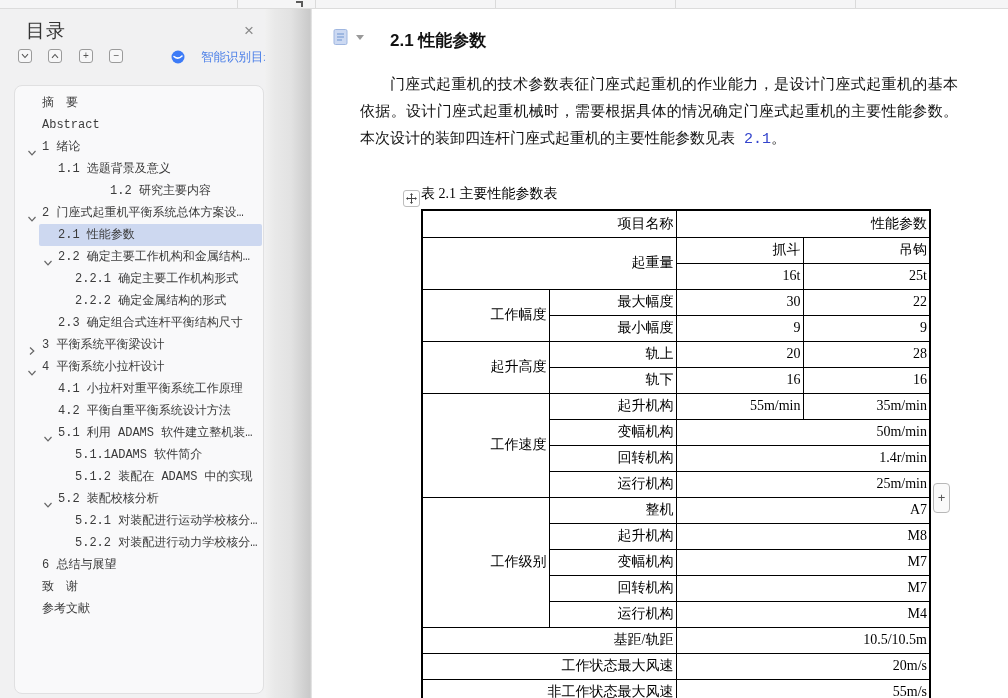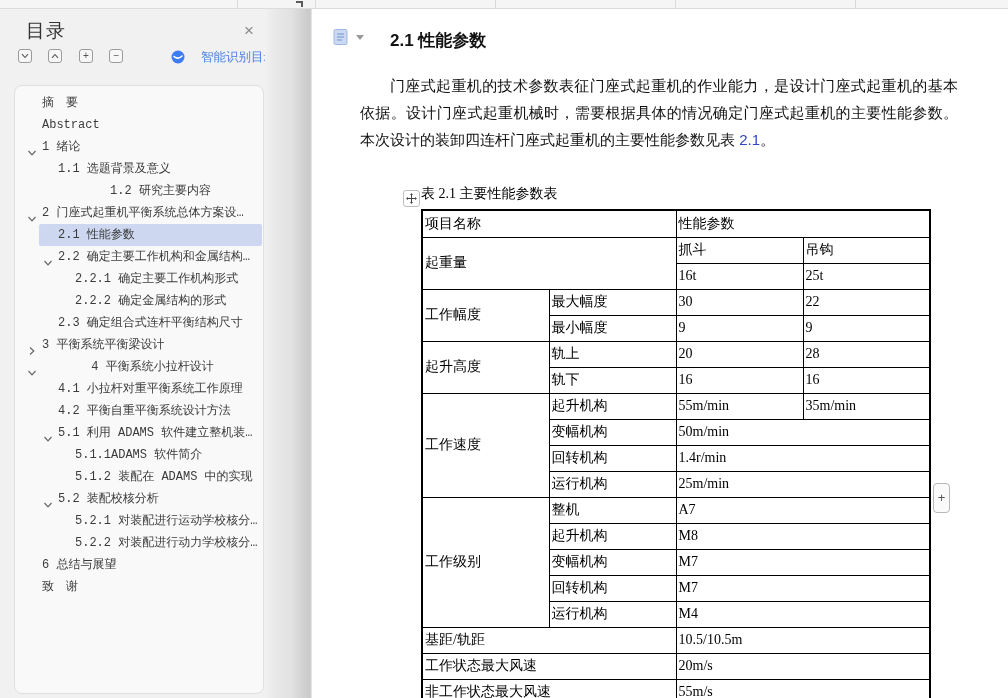--- a/index.html
+++ b/index.html
@@ -47,30 +47,30 @@
     background:linear-gradient(to right,#f1f1f1 0,#e9e9e9 20%,#e2e2e2 55%,#c9c9c9 96%,#ececec 100%);}
 
   
   .page{position:absolute;left:312px;top:9px;width:696px;height:689px;background:#fff;overflow:hidden;}
   .doc-icon{position:absolute;left:20px;top:19px;}
   .doc-dd{position:absolute;left:44px;top:26px;width:0;height:0;
     border-left:4px solid transparent;border-right:4px solid transparent;border-top:5px solid #999;}
   .doc-heading{position:absolute;left:78px;top:20px;font-size:17px;font-weight:bold;color:#111;
     font-family:"Liberation Sans",sans-serif;}
   .doc-para{position:absolute;left:48px;top:63px;width:598px;font-size:15px;line-height:27px;
-    color:#111;font-family:Liberation Sans, sans-serif;text-indent:2em;text-align:justify;}
+    color:#111;font-family:Liberation Mono, monospace;text-indent:2em;text-align:justify;}
   .doc-para .xref{color:var(--link_blue);}
   .tbl-caption{position:absolute;left:109px;top:176px;width:510px;text-align:left;
     font-size:14px;color:#000;font-family:"Liberation Serif",serif;}
   .move-handle{position:absolute;left:91px;top:181px;width:17px;height:17px;background:#fff;
     border:1px solid #bdbdbd;border-radius:3px;display:flex;align-items:center;justify-content:center;
     cursor:move;}
   table.params{position:absolute;left:109px;top:200px;width:510px;border-collapse:collapse;
     table-layout:fixed;border:2px solid #000;font-family:"Liberation Serif",serif;}
-  table.params td{border:1px solid #000;height:26px;text-align:left;vertical-align:middle;
+  table.params td{border:1px solid #000;height:26px;text-align:right;vertical-align:middle;
     font-size:14px;color:#000;padding:0 2px;}
   table.params tr:first-child td{height:27px;}
   .add-col-btn{position:absolute;left:621px;top:474px;width:17px;height:30px;background:#fafafa;
     border:1px solid #b8b8b8;border-radius:4px;color:#555;font-size:13px;line-height:28px;
     text-align:center;cursor:pointer;}
 </style>
 </head>
 <body>
 
 <div id="app">
@@ -154,21 +154,21 @@
         <div class="toc-row">
           <span class="chev" style="left: 12px;"><svg width="10" height="10" viewBox="0 0 10 10">
               <path d="M3 1.5 L6.8 5 L3 8.5" fill="none" stroke="#666" stroke-width="1.2"></path>
             </svg></span>
           <span class="toc-label" style="padding-left: 27px;">3 平衡系统平衡梁设计</span>
         </div>
         <div class="toc-row">
           <span class="chev" style="left: 12px;"><svg width="10" height="10" viewBox="0 0 10 10">
               <path d="M1.5 3 L5 6.8 L8.5 3" fill="none" stroke="#666" stroke-width="1.2"></path>
             </svg></span>
-          <span class="toc-label" style="padding-left: 27px; text-align: center;">4 平衡系统小拉杆设计</span>
+          <span class="toc-label" style="padding-left: 27px;">4 平衡系统小拉杆设计</span>
         </div>
         <div class="toc-row">
           <span class="toc-label" style="padding-left: 43px;">4.1 小拉杆对重平衡系统工作原理</span>
         </div>
         <div class="toc-row">
           <span class="toc-label" style="padding-left: 43px;">4.2 平衡自重平衡系统设计方法</span>
         </div>
         <div class="toc-row">
           <span class="chev" style="left: 28px;"><svg width="10" height="10" viewBox="0 0 10 10">
               <path d="M1.5 3 L5 6.8 L8.5 3" fill="none" stroke="#666" stroke-width="1.2"></path>
@@ -191,20 +191,23 @@
           <span class="toc-label" style="padding-left: 60px;">5.2.1 对装配进行运动学校核分…</span>
         </div>
         <div class="toc-row">
           <span class="toc-label" style="padding-left: 60px;">5.2.2 对装配进行动力学校核分…</span>
         </div>
         <div class="toc-row">
           <span class="toc-label" style="padding-left: 27px;">6 总结与展望</span>
         </div>
         <div class="toc-row">
           <span class="toc-label" style="padding-left: 27px;">致　谢</span>
+        </div>
+        <div class="toc-row">
+          <span class="toc-label" style="padding-left: 27px;">参考文献</span>
         </div>
       </div>
   </div>
 
   <div class="gap"></div>
 
   <div class="page">
 
     <svg class="doc-icon" width="18" height="19" viewBox="0 0 18 19">
       <rect x="2" y="1.5" width="13" height="15" rx="1.5" fill="#ccd9f2" stroke="#9fb6e0"></rect>

